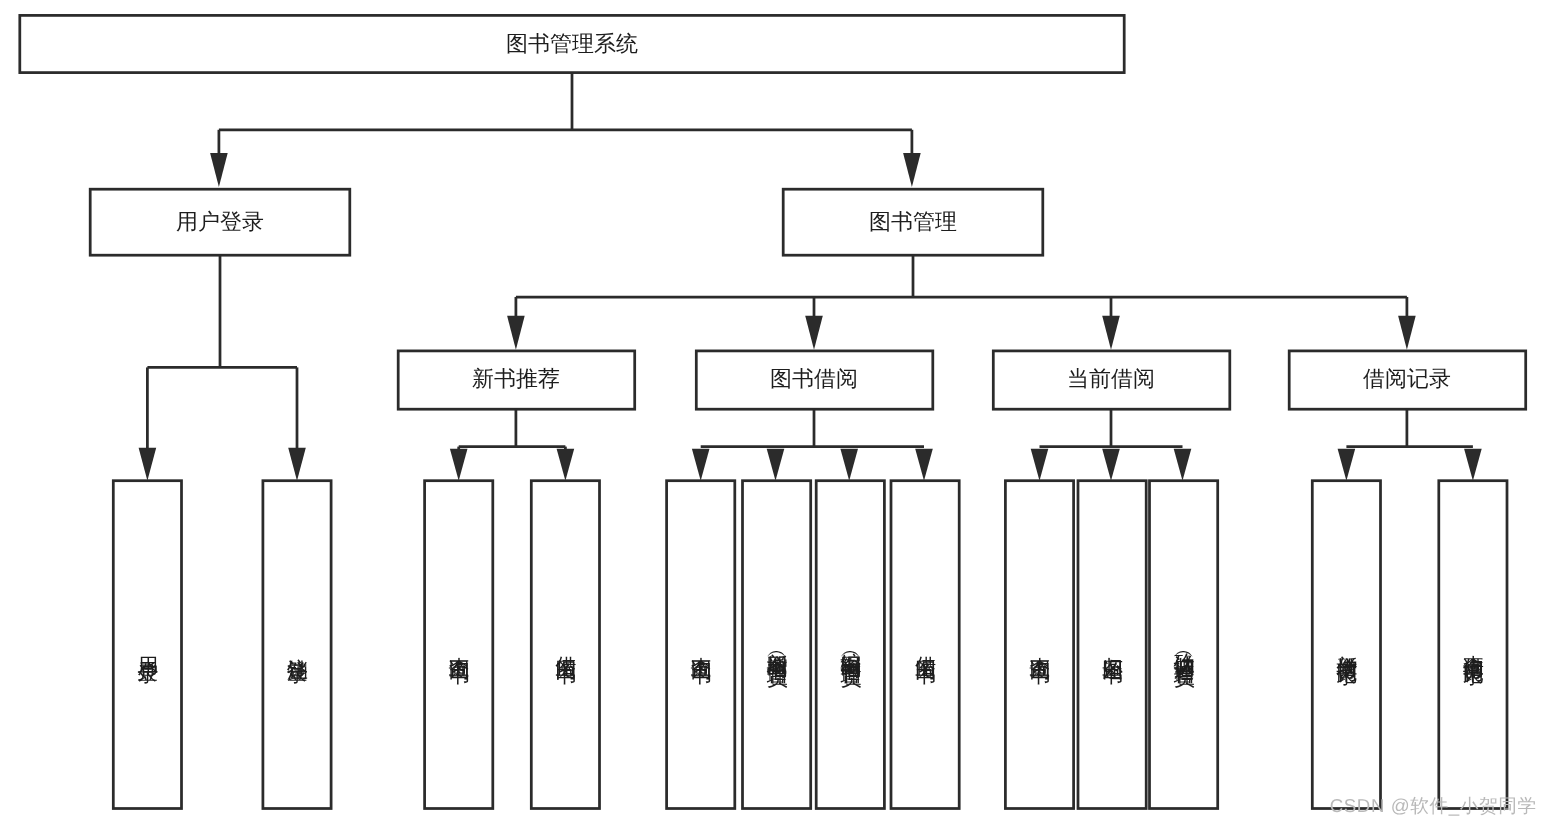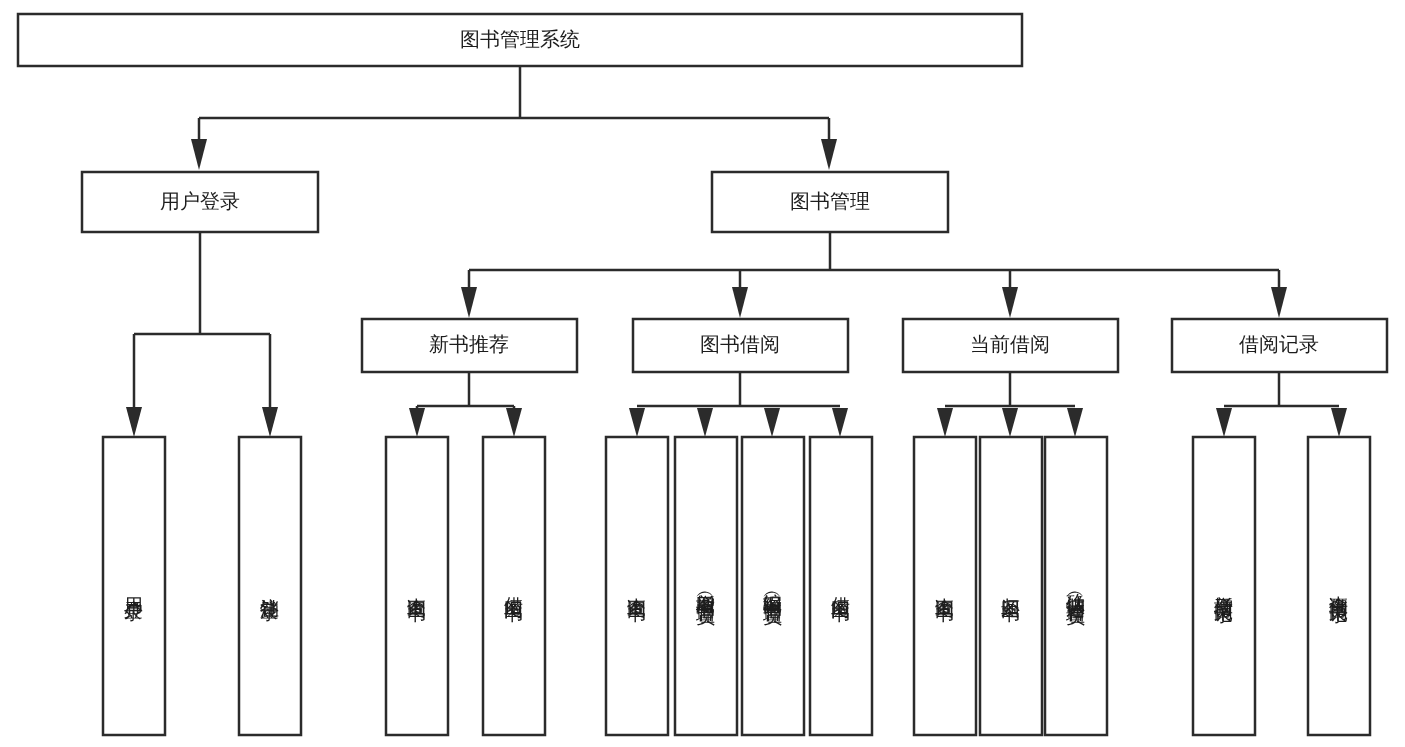--- a/index.html
+++ b/index.html
@@ -181,14 +181,15 @@
   <div class="leaf-label" style="left: 743px; top: 442px; width: 60px; height: 290px; display: flex; align-items: center; justify-content: center;">编辑图书（管理员）</div>
   <div class="leaf-label" style="left: 811px; top: 437px; width: 60px; height: 298px; display: flex; align-items: center; justify-content: center;">借阅图书</div>
 
   <div class="leaf-label" style="left: 915px; top: 437px; width: 60px; height: 298px; display: flex; align-items: center; justify-content: center;">查询图书</div>
   <div class="leaf-label" style="left: 981px; top: 437px; width: 60px; height: 298px; display: flex; align-items: center; justify-content: center;">归还图书</div>
   <div class="leaf-label" style="left: 1046px; top: 442px; width: 60px; height: 290px; display: flex; align-items: center; justify-content: center;">确认归还（管理员）</div>
 
   <div class="leaf-label" style="left: 1194px; top: 437px; width: 60px; height: 298px; display: flex; align-items: center; justify-content: center;">新增借阅记录</div>
   <div class="leaf-label" style="left: 1309px; top: 437px; width: 60px; height: 298px; display: flex; align-items: center; justify-content: center;">查询借阅记录</div>
 
+  <div class="watermark">CSDN @软件_小贺同学</div>
 
 </div>
 
 </body></html>

